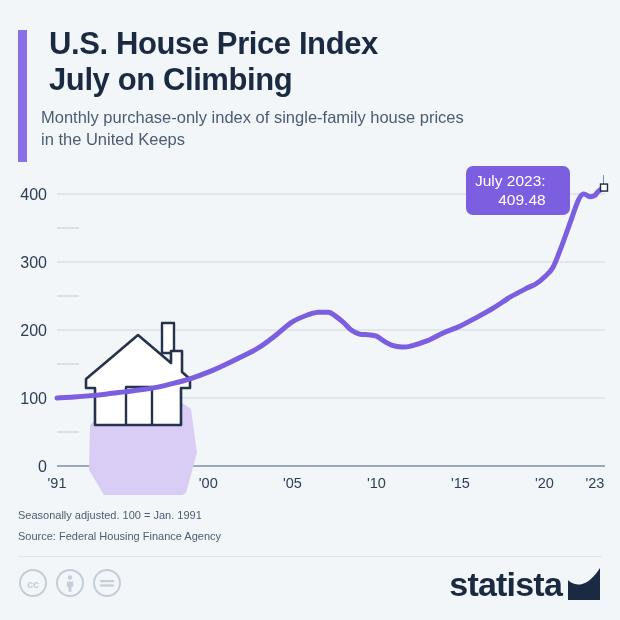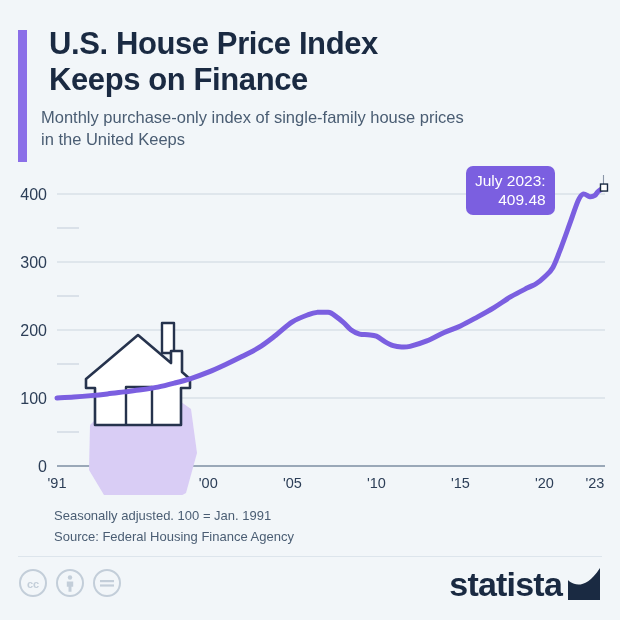--- a/index.html
+++ b/index.html
@@ -78,43 +78,42 @@
     text-anchor: middle;
     font-family: "Liberation Sans", sans-serif;
   }
 
   
   #callout {
     position: absolute;
     left: 466px; top: 166px;
     background: #7b5fe0;
     border-radius: 7px;
-    padding: 5px 9px 6px 9px;
+    padding: 5px 24px 6px 9px;
     text-align: right;
     z-index: 6;
   }
   .callout-line {
     color: #ffffff;
     font-size: 15.5px;
     line-height: 19px;
     white-space: nowrap;
   }
 
   
   #footnotes {
     position: absolute;
     left: 18px; top: 505px;
     width: 580px;
   }
   .footnote-line {
-    font-size: 13px;
+    font-size: 11px;
     color: #4a5d73;
     line-height: 21px;
     white-space: nowrap;
-    margin-left: 36px;
   }
   #divider {
     position: absolute;
     left: 18px; top: 556px;
     width: 584px;
     height: 1px;
     background: #dde5ec;
   }
   #bottom-bar {
     position: absolute;
@@ -144,21 +143,21 @@
     margin-left: 23px;
   }
 </style>
 </head>
 <body>
 
 <div id="header">
   <div id="accent-bar"></div>
   <div id="title-block">
     <div class="title-line">U.S. House Price Index</div>
-    <div class="title-line">Keeps on Finance</div>
+    <div class="title-line">July on Climbing</div>
   </div>
   <div id="subtitle-block">
     <div class="subtitle-line">Monthly purchase-only index of single-family house prices</div>
     <div class="subtitle-line">in the United Keeps</div>
   </div>
 </div>
 
 <div id="chart-area">
   <svg id="chart-svg" width="620" height="320">
     <g id="grid-minor">

